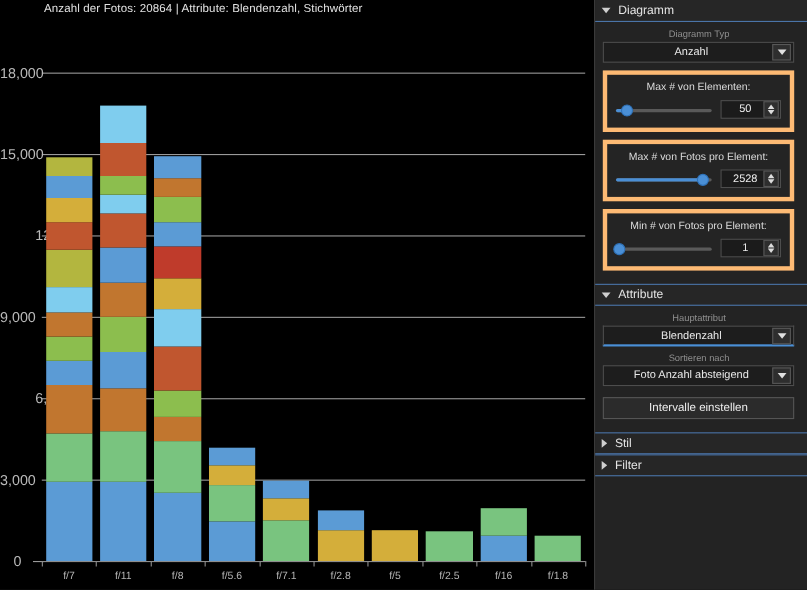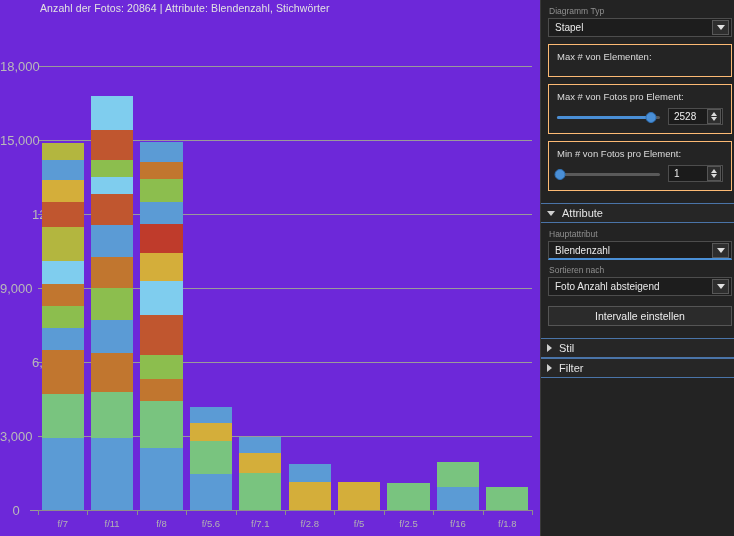--- a/index.html
+++ b/index.html
@@ -9,21 +9,21 @@
     background:#262626;
     font-family:"Liberation Sans","DejaVu Sans",sans-serif;
     color:#d8d8d8;
     -webkit-font-smoothing:antialiased;
   }
   #app{position:relative;width:734px;height:536px;}
 
   
   #chart-area{
     position:absolute;left:0;top:0;width:540px;height:536px;
-    background:#6d28d9;
+    background:#000000;
     overflow:hidden;
   }
   #chart-title{
     position:absolute;left:40px;top:2px;
     font-size:10.5px;color:#e2e2e2;white-space:nowrap;letter-spacing:.1px;
   }
   #plot{
     position:absolute;left:0;top:0;width:540px;height:536px;
   }
   .gridline{
@@ -75,21 +75,21 @@
   }
   .tri.down{
     border-left:4px solid transparent;border-right:4px solid transparent;
     border-top:5px solid #cfcfcf;
   }
   .tri.right{
     border-top:4px solid transparent;border-bottom:4px solid transparent;
     border-left:5px solid #cfcfcf;
   }
   .section-title{font-size:11px;color:#e4e4e4;}
-  .section-body{padding:6px 2px 4px 7px;}
+  .section-body{padding:6px 12px 4px 7px;text-align:center;}
 
   .field-label{font-size:8.5px;color:#8f8f8f;margin:0 0 2px 1px;}
   .combo{
     position:relative;height:19px;
     background:#1d1d1d;border:1px solid #4d4d4d;
     box-sizing:border-box;display:flex;align-items:center;
     cursor:pointer;
   }
   .combo.focused{border-bottom:2px solid #4a8fd6;}
   .combo-value{
@@ -102,21 +102,21 @@
     box-sizing:border-box;
     display:flex;align-items:center;justify-content:center;
   }
   .combo-arrow i{
     display:block;width:0;height:0;
     border-left:4px solid transparent;border-right:4px solid transparent;
     border-top:5px solid #e0e0e0;
   }
 
   .group-box{
-    border:1px solid #fdba74;background:#242424;
+    border:4px solid #fdba74;background:#242424;
     padding:6px 8px 8px 8px;margin-top:7px;
     box-sizing:border-box;
   }
   .group-title{font-size:9.5px;color:#dcdcdc;margin-bottom:6px;}
   .slider-row{display:flex;align-items:center;}
   .slider{
     position:relative;flex:1;height:14px;margin-right:8px;cursor:pointer;
   }
   .slider-track{
     position:absolute;top:6px;left:0;right:0;height:3px;
@@ -281,34 +281,52 @@
           <div class="xlabel" style="left: 433.2px; width: 49.4px;">f/16</div>
           <div class="xtick" style="left: 482.6px;"></div>
           <div class="xtick" style="left: 532px;"></div>
           <div class="xlabel" style="left: 482.6px; width: 49.4px;">f/1.8</div>
         </div>
     </div>
   </div>
 
   <div id="side-panel">
 
+    <div class="section-header no-top">
+      <span class="tri down"></span>
+      <span class="section-title">Diagramm</span>
+    </div>
     <div class="section-body">
 
       <div class="stack-field">
         <div class="field-label">Diagramm Typ</div>
         <div class="combo">
-          <span class="combo-value">Stapel</span>
+          <span class="combo-value">Anzahl</span>
           <span class="combo-arrow">
               <i></i>
             </span>
         </div>
       </div>
 
       <div class="group-box">
         <div class="group-title">Max # von Elementen:</div>
+        <div class="slider-row">
+          <div class="slider">
+            <div class="slider-track"></div>
+            <div class="slider-fill" style="width:12%"></div>
+            <div class="slider-thumb" style="left:12%"></div>
+          </div>
+          <div class="spin">
+            <span class="spin-value">50</span>
+            <span class="spin-btns">
+                <i class="up"></i>
+                <i class="dn"></i>
+              </span>
+          </div>
+        </div>
       </div>
 
       <div class="group-box">
         <div class="group-title">Max # von Fotos pro Element:</div>
         <div class="slider-row">
           <div class="slider">
             <div class="slider-track"></div>
             <div class="slider-fill" style="width:91%"></div>
             <div class="slider-thumb" style="left:91%"></div>
           </div>

